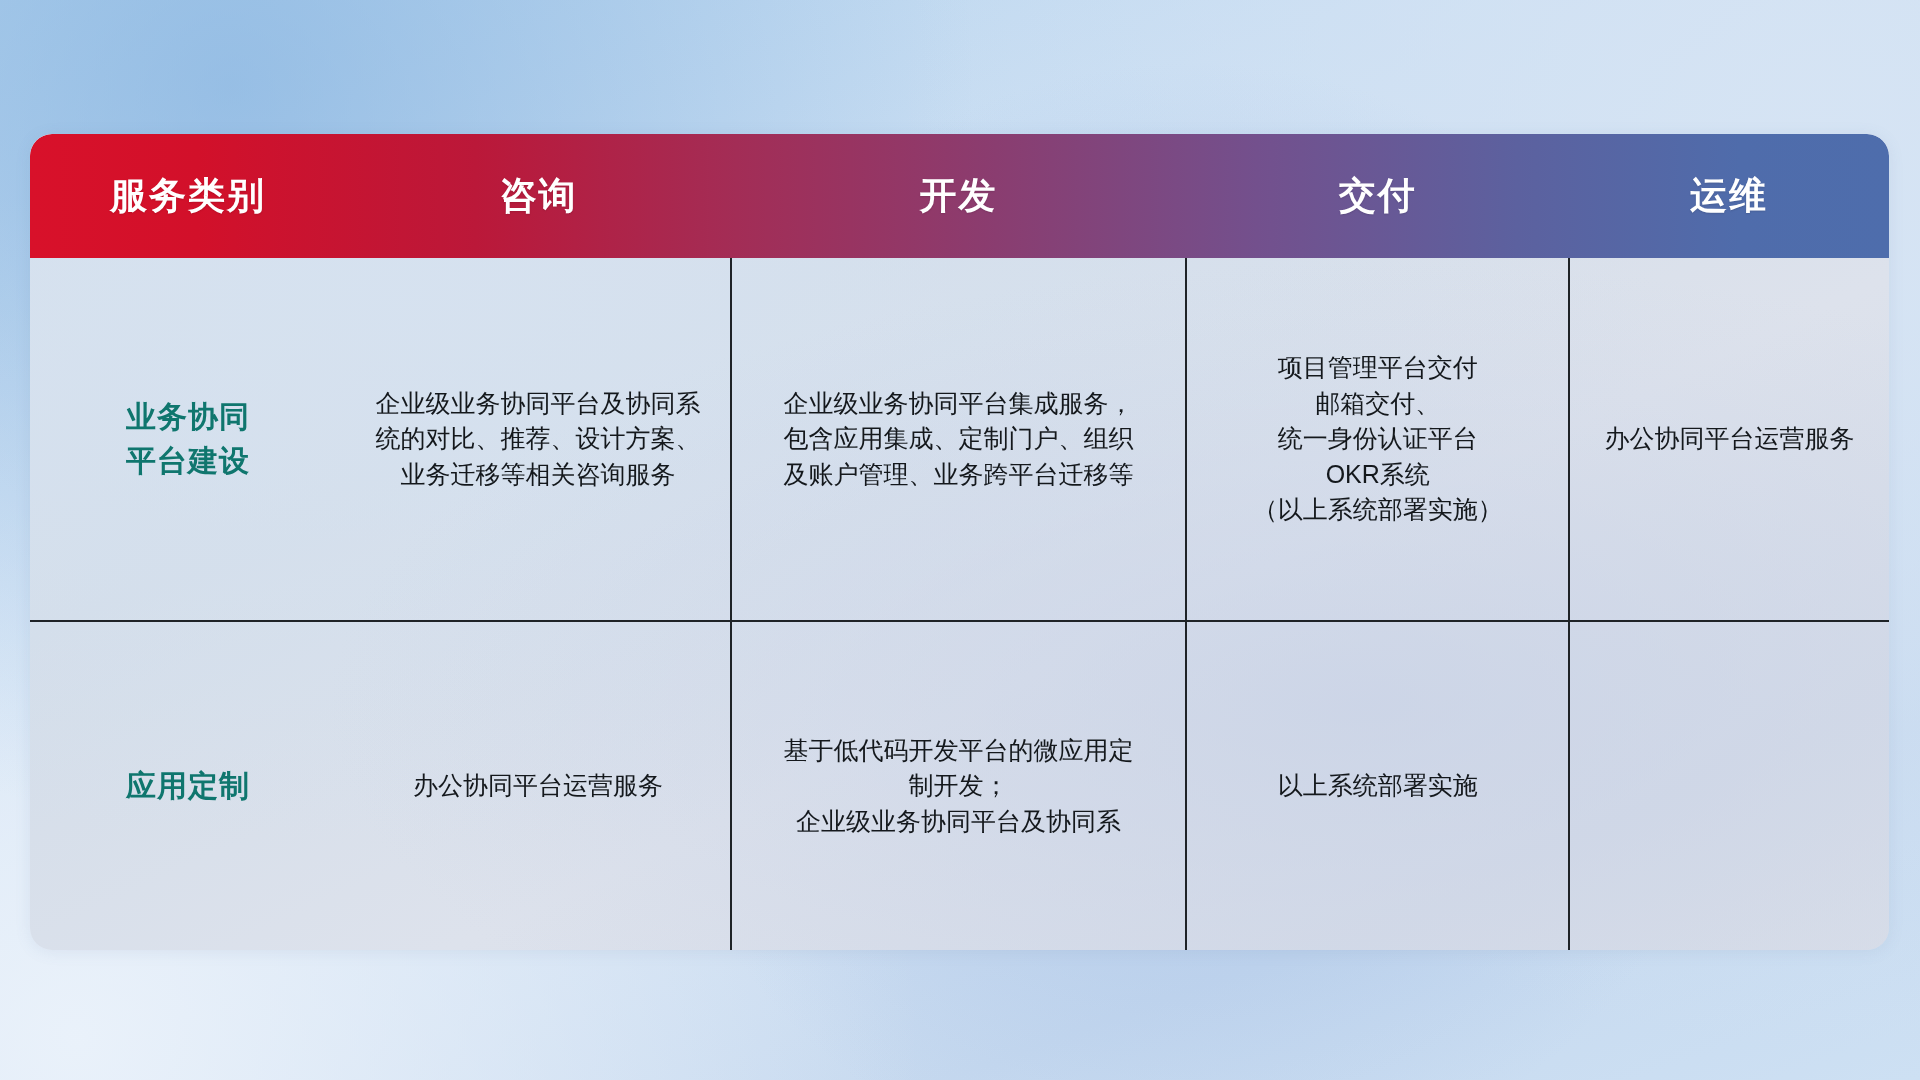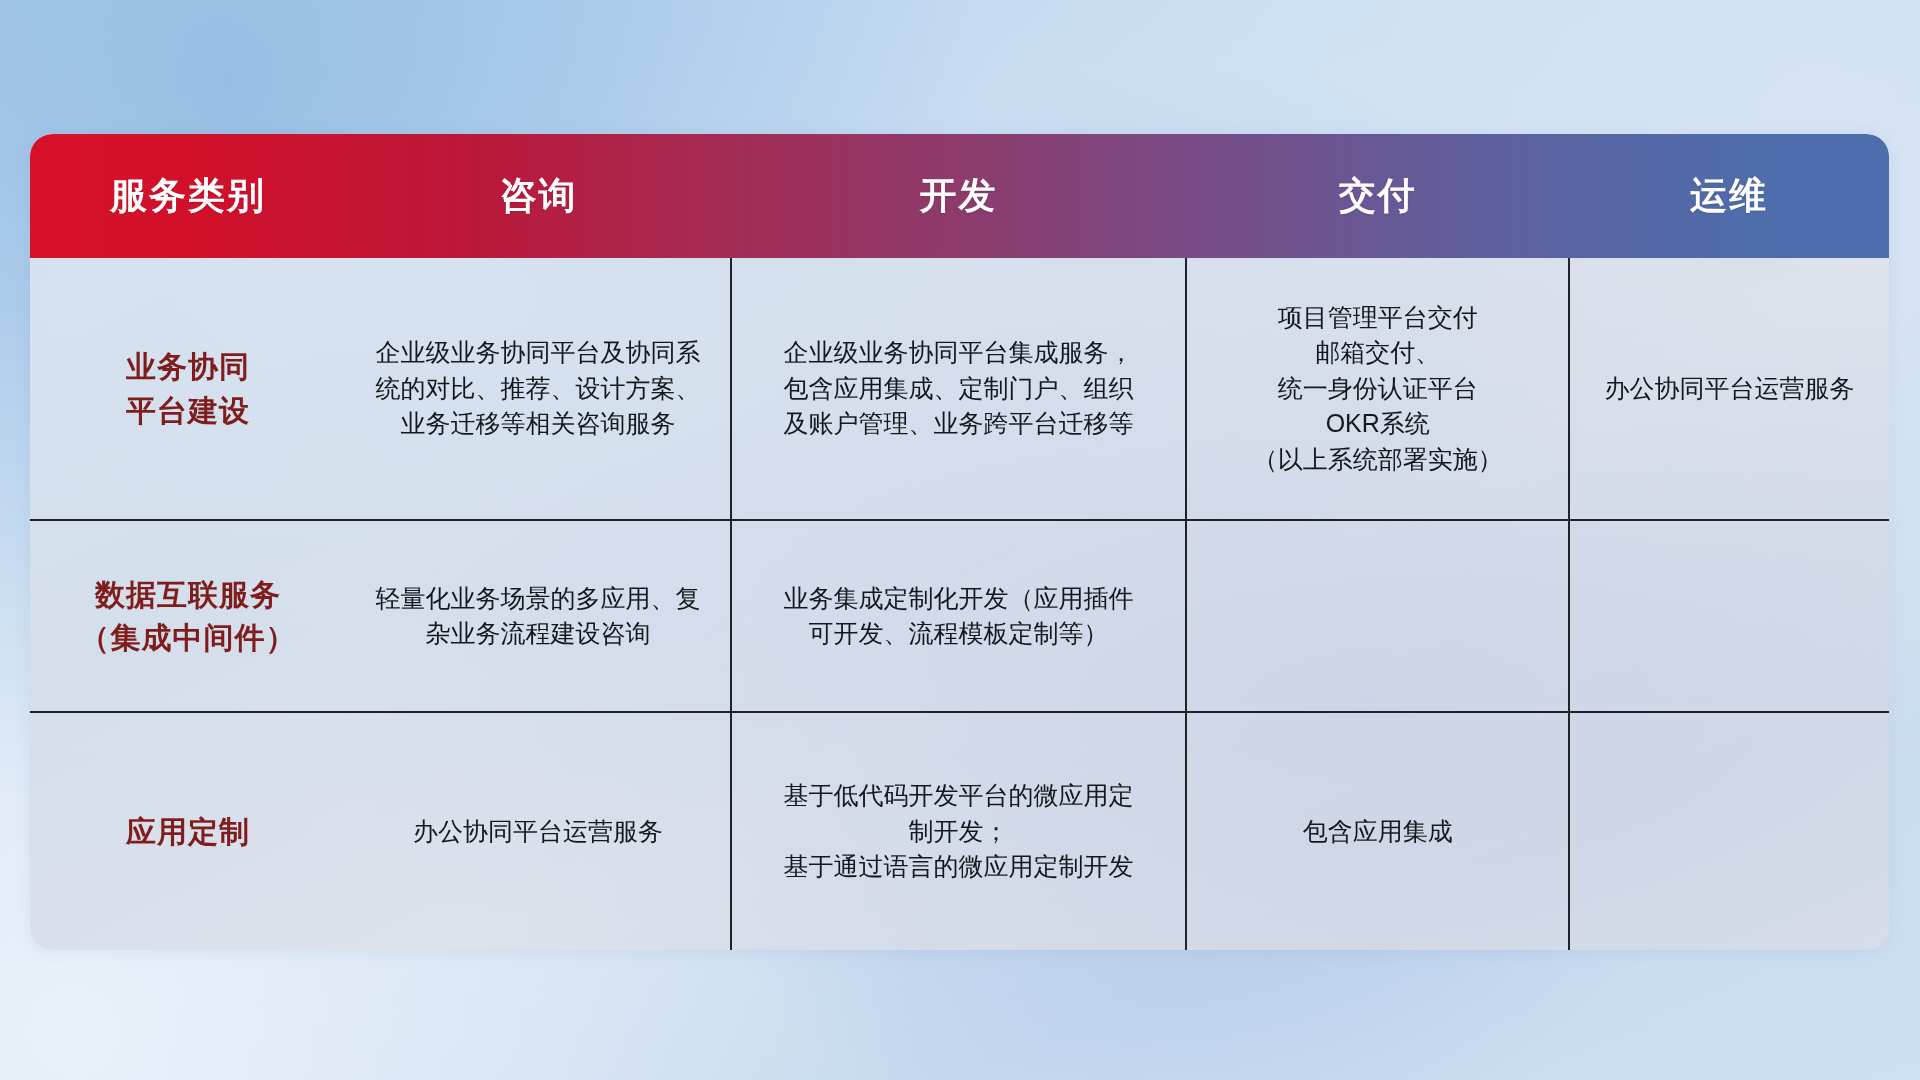--- a/index.html
+++ b/index.html
@@ -106,21 +106,21 @@
     border-bottom: 2.5px solid #1f2327;
     font-size: 25px;
     color: #14181c;
     line-height: 1.42;
     position: relative;
     z-index: 3;
     white-space: pre-line;
   }
   tbody td.cat-cell {
     border-right: none;
-    color: #7f1d1d;
+    color: #0f766e;
     font-weight: bold;
     font-size: 30px;
     line-height: 1.45;
     letter-spacing: 1px;
   }
   tbody td.last-col {
     border-right: none;
   }
   tbody tr:last-child td {
     border-bottom: none;
@@ -159,34 +159,24 @@
         <td>企业级业务协同平台集成服务，
 包含应用集成、定制门户、组织
 及账户管理、业务跨平台迁移等</td>
         <td>项目管理平台交付
 邮箱交付、
 统一身份认证平台
 OKR系统
 （以上系统部署实施）</td>
         <td class="last-col">办公协同平台运营服务</td>
       </tr>
-      <tr class="row2">
-        <td class="cat-cell">数据互联服务
-（集成中间件）</td>
-        <td>轻量化业务场景的多应用、复
-杂业务流程建设咨询</td>
-        <td>业务集成定制化开发（应用插件
-可开发、流程模板定制等）</td>
-        <td></td>
-        <td class="last-col"></td>
-      </tr>
       <tr class="row3">
         <td class="cat-cell">应用定制</td>
         <td>办公协同平台运营服务</td>
         <td>基于低代码开发平台的微应用定
 制开发；
-基于通过语言的微应用定制开发</td>
-        <td>包含应用集成</td>
+企业级业务协同平台及协同系</td>
+        <td>以上系统部署实施</td>
         <td class="last-col"></td>
       </tr>
     </tbody>
   </table>
 </div>
 
 </body></html>

